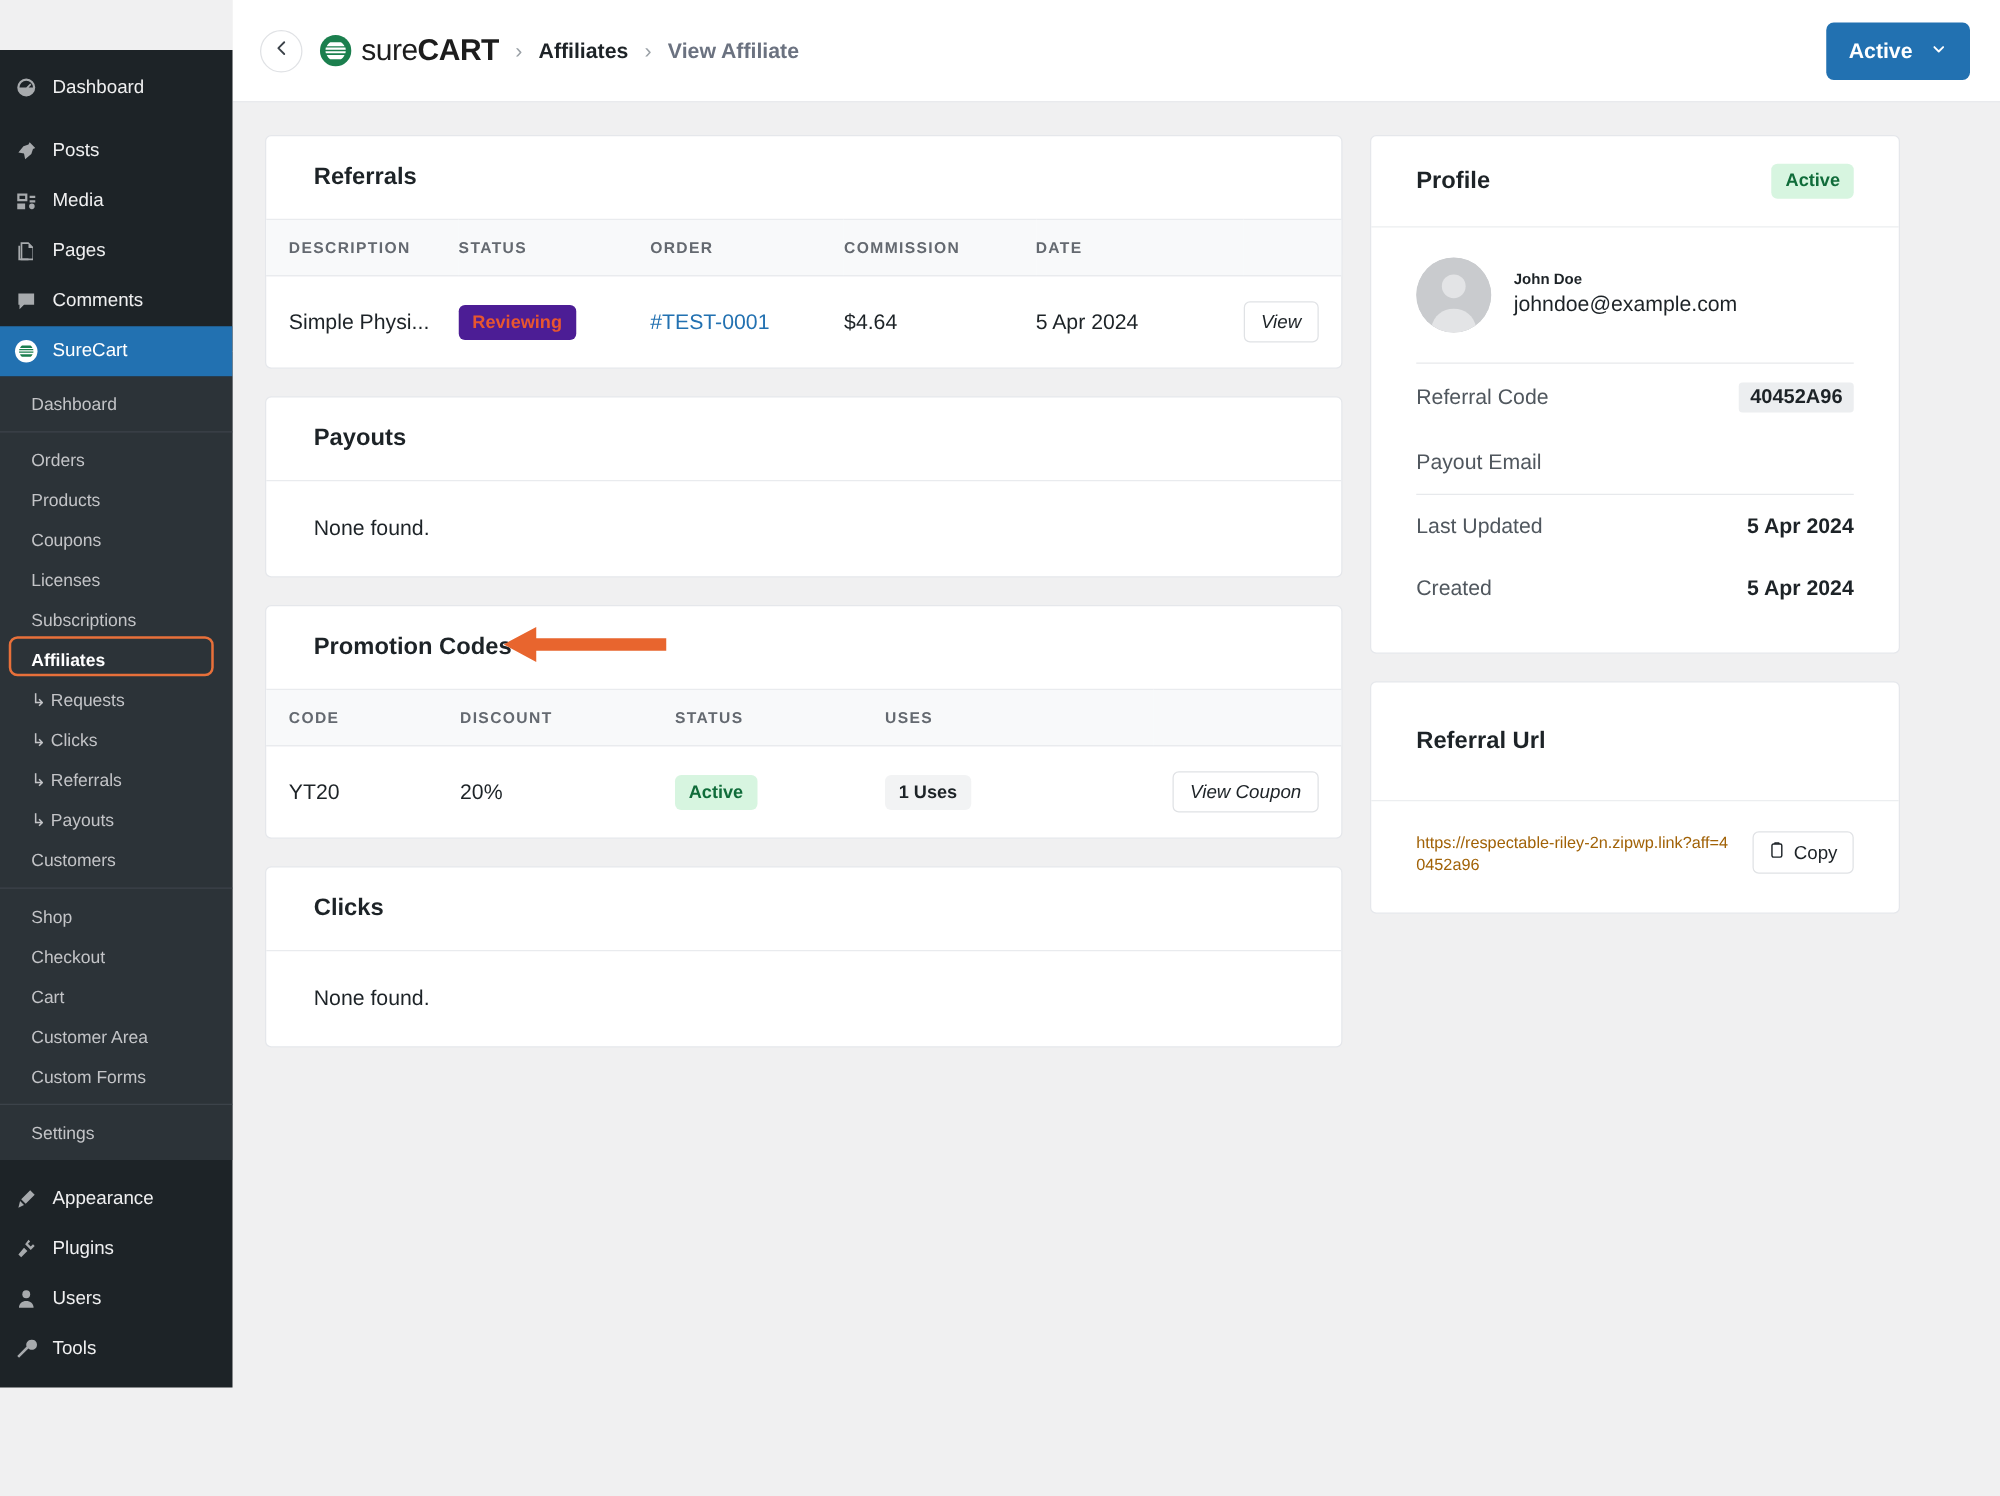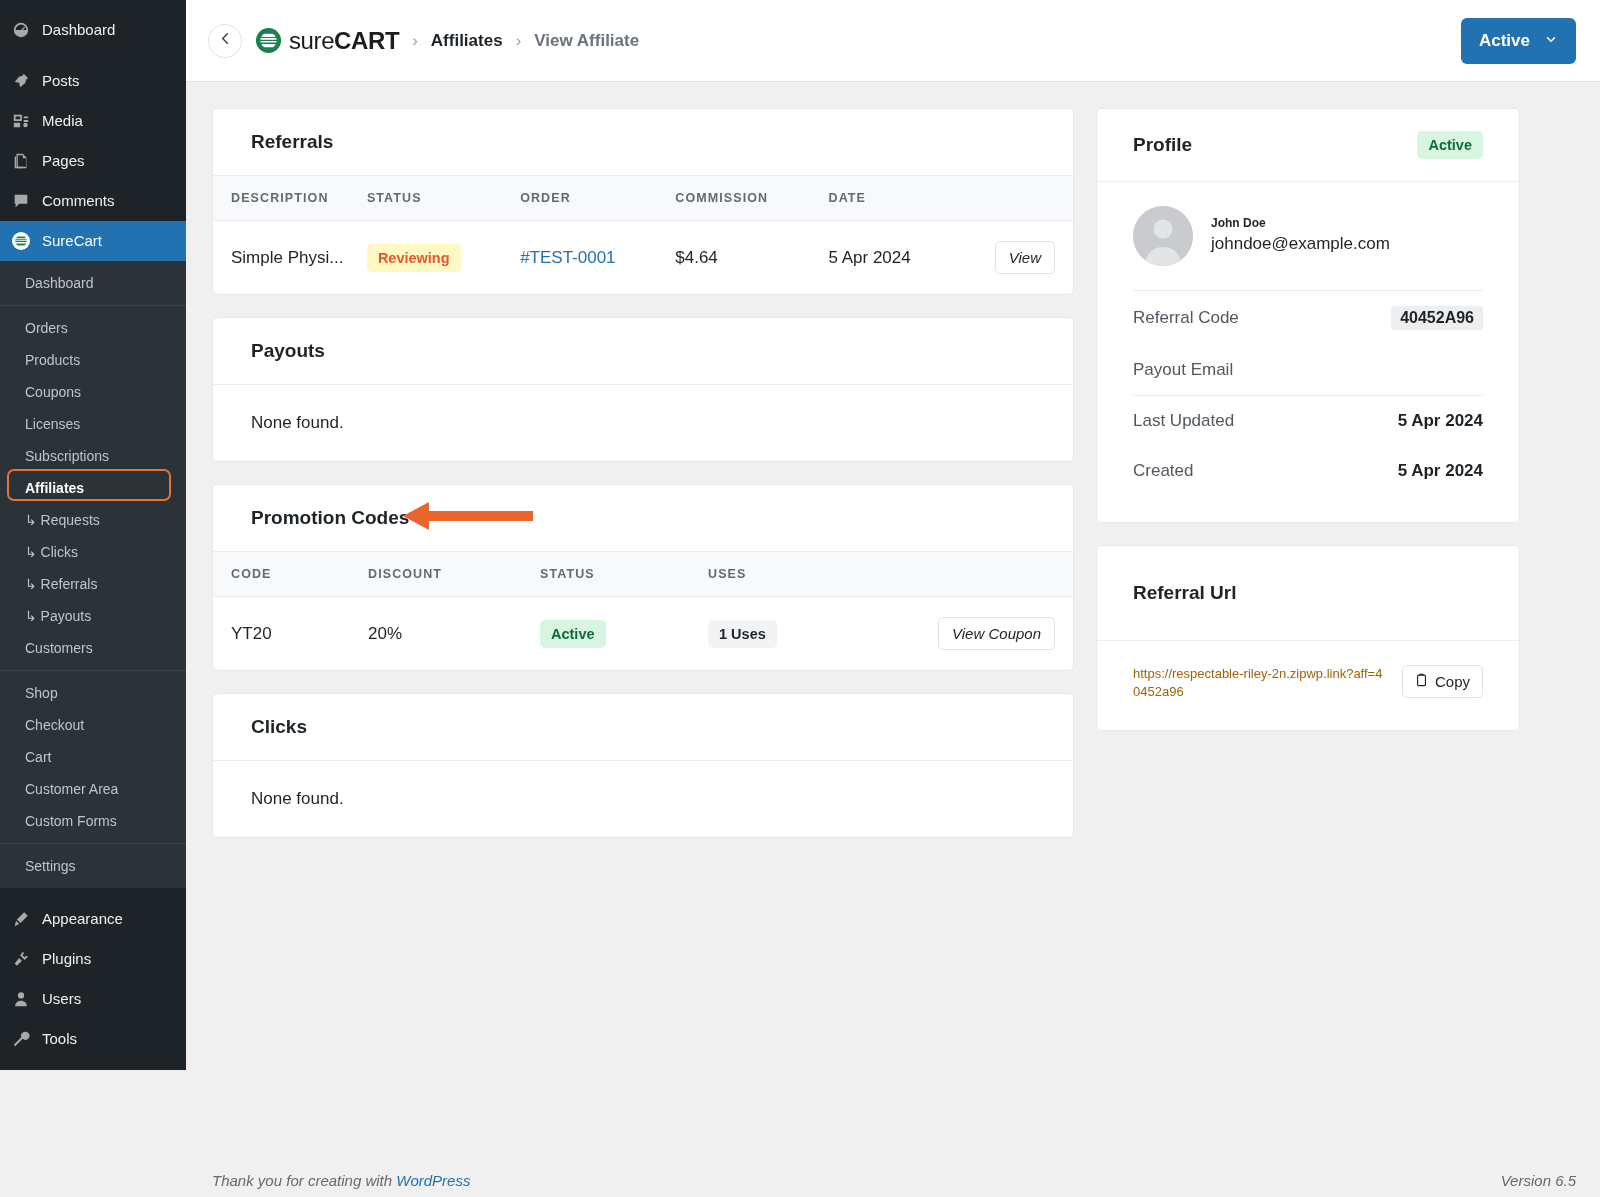--- a/index.html
+++ b/index.html
@@ -8,21 +8,21 @@
     font-family: "Liberation Sans", sans-serif;
     background: #f0f0f1;
     overflow: hidden;
   }
   .app { display: flex; width: 1600px; height: 1197px; }
 
   
   .sidebar {
     width: 186px; min-width: 186px; height: 1070px;
     background: #1d2327; color: #c3c4c7;
-    font-size: 15px; position: relative; overflow: hidden;
+    font-size: 15px; position: relative; overflow: hidden; margin-top: 40px;
   }
   .menu-top { padding-top: 10px; }
   .mi {
     display: flex; align-items: center; gap: 11px;
     padding: 9px 0 9px 11px; color: #f0f0f1;
     font-size: 15px; line-height: 22px; cursor: pointer;
   }
   .mi .ico { width: 20px; height: 20px; display:flex; align-items:center; justify-content:center; color:#a7aaad; flex:0 0 20px; }
   .mi.sep-top { margin-top: 11px; }
   .mi.active { background: #2271b1; color: #fff; position: relative; }
@@ -102,21 +102,21 @@
   }
   table.tbl td { padding: 20px 0; font-size: 17px; color: #1d2327; vertical-align: middle; }
   .c1 { padding-left: 18px !important; width: 155px; }
   .c2 { width: 155px; }
   .c3 { width: 158px; }
   .c4 { width: 155px; }
   .c5 { width: 170px; }
   .c6 { text-align: right; padding-right: 18px !important; }
 
   .badge { display: inline-block; border-radius: 5px; font-size: 14.5px; font-weight: 600; padding: 6px 11px; }
-  .badge-review { background: #fef9c3; color: #e8562f; }
+  .badge-review { background: #4c1d95; color: #e8562f; }
   .badge-active { background: #d7f5e0; color: #106c3a; }
   .badge-grey { background: #f2f3f4; color: #1d2327; font-weight: 600; }
   .link { color: #2271b1; text-decoration: none; cursor: pointer; }
   .ghost-btn {
     display: inline-block; border: 1px solid #e0e2e5; background: #fff;
     border-radius: 5px; padding: 7px 13px; font-size: 15px; color: #1d2327;
     cursor: pointer; font-family: "Liberation Sans", sans-serif; font-style: italic;
   }
   .empty { padding: 28px 38px; font-size: 17px; color: #1d2327; border-top: 1px solid #e9ebee; }
 
@@ -488,18 +488,14 @@
                     <path d="M5.2 2.5V1.6h3.6v.9"></path>
                   </svg>
               </span>
               <span>Copy</span>
             </span>
           </div>
         </section>
       </div>
     </div>
 
-    <footer class="footer">
-      <div><span>Thank you for creating with </span><a>WordPress</a></div>
-      <div class="ver">Version 6.5</div>
-    </footer>
   </div>
 </div>
 
 </body></html>

